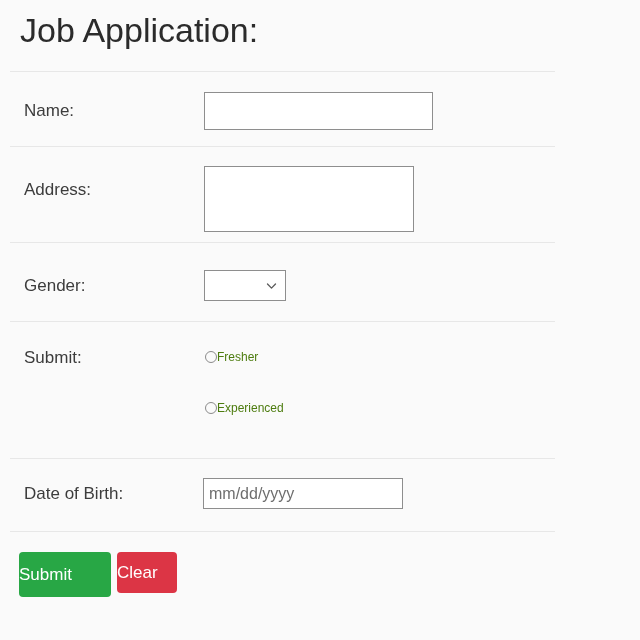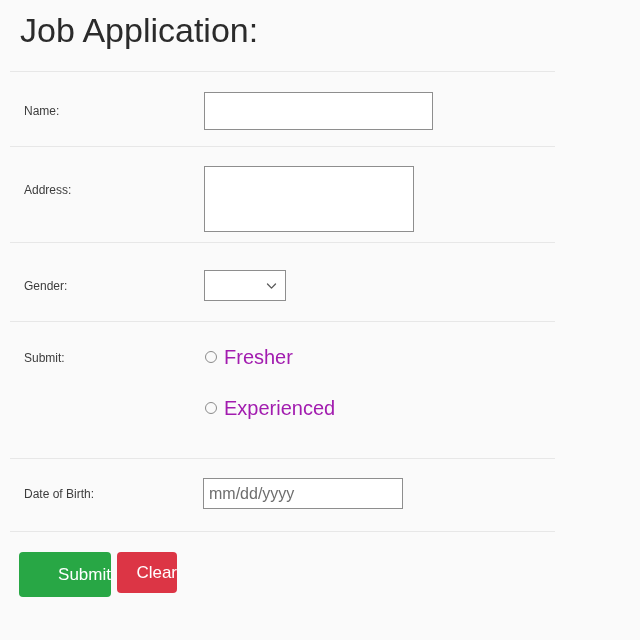--- a/index.html
+++ b/index.html
@@ -47,21 +47,21 @@
 
   
   .form-row {
     position: absolute;
     left: 0;
     width: 640px;
   }
   .row-label {
     position: absolute;
     left: 24px;
-    font-size: 12px;
+    font-size: 17px;
     line-height: 20px;
     color: #3c3c3c;
     white-space: nowrap;
   }
 
   
   .text-input {
     position: absolute;
     box-sizing: border-box;
     background: #ffffff;
@@ -140,39 +140,39 @@
   .radio-circle-icon {
     width: 12px;
     height: 12px;
     box-sizing: border-box;
     border: 1px solid #8b8b8b;
     border-radius: 50%;
     background: #fafafa;
     flex: none;
   }
   .radio-label {
-    margin-left: 7px;
-    font-size: 20px;
+    margin-left: 0;
+    font-size: 12px;
     line-height: 20px;
-    color: #a21caf;
+    color: #4d7c0f;
   }
 
   
   .btn {
     position: absolute;
     box-sizing: border-box;
     border: 0;
     border-radius: 4px;
     font-family: "Liberation Sans", sans-serif;
     font-size: 17px;
     line-height: 1;
     color: #ffffff;
     cursor: pointer;
     padding: 0;
-    text-align: right;
+    text-align: left;
   }
   .btn-submit { background: #28a745; }
   .btn-clear  { background: #dc3545; }
 </style>
 </head>
 <body style="background: rgb(250, 250, 250);">
 
 <div class="page">
 
   <div class="page-title">Job Application:</div>

